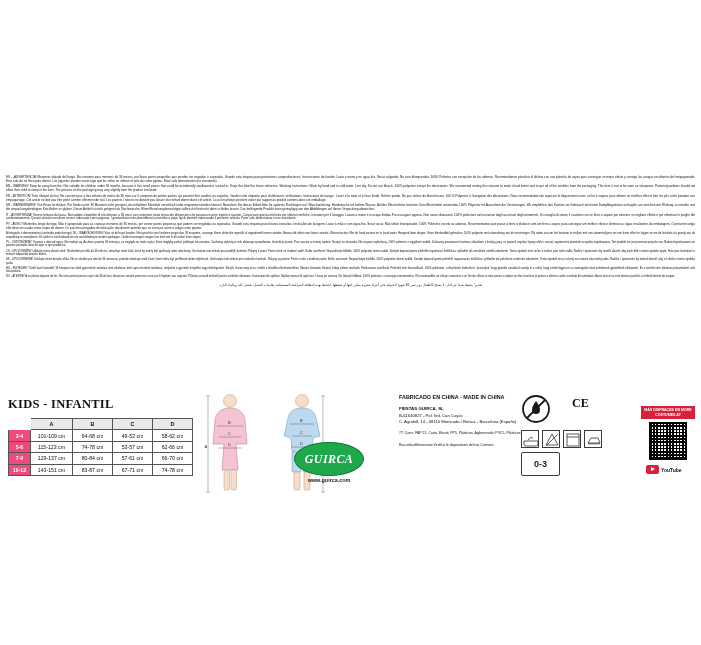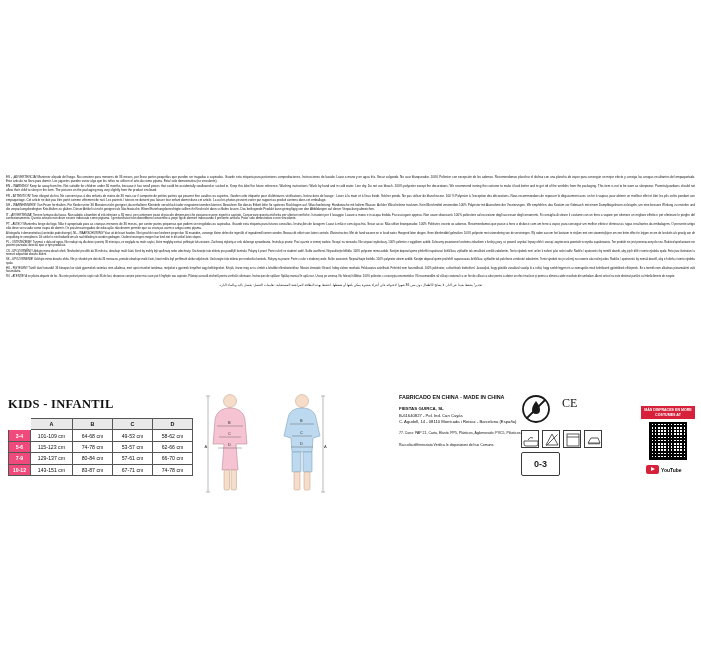--- a/index.html
+++ b/index.html
@@ -155,22 +155,22 @@
   .maker .line4 { font-size: 4.2px; color: #111; margin-top: 1.5px; }
   .maker .line6 { font-size: 3.5px; color: #111; margin-top: 7px; line-height: 1.35; }
 
   
   .icons {
     position: absolute;
     left: 518px; top: 14px;
     width: 74px; height: 90px;
   }
   .icons .ce {
-    position: absolute; left: 44px; top: 4px;
-    font-size: 12px; font-weight: normal; color: #111;
+    position: absolute; left: 54px; top: 4px;
+    font-size: 12px; font-weight: bold; color: #111;
     font-family: "Liberation Serif", serif;
   }
   .no-fire {
     position: absolute; left: 3px; top: 2px;
     width: 30px; height: 30px;
   }
   .boxrow {
     position: absolute; left: 3px; top: 38px;
     display: flex; gap: 3px;
   }
@@ -332,20 +332,25 @@
         <text class="diml" x="48" y="56">A</text>
         <line class="dimline" x1="14" y1="32" x2="38" y2="32"></line>
         <text class="diml" x="24" y="30">B</text>
         <line class="dimline" x1="16" y1="44" x2="36" y2="44"></line>
         <text class="diml" x="24" y="42">C</text>
         <line class="dimline" x1="15" y1="55" x2="37" y2="55"></line>
         <text class="diml" x="24" y="53">D</text>
       </svg>
     </div>
 
+    <div class="logo">
+      <div class="oval"></div>
+      <div class="brand">GUIRCA</div>
+      <div class="tag">www.guirca.com</div>
+    </div>
 
     <div class="maker">
       <div class="line1">FABRICADO EN CHINA - MADE IN CHINA</div>
       <div class="line2">FIESTAS GUIRCA, SL</div>
       <div class="line3">B-61640827 - Pol. Ind. Can Cuyás</div>
       <div class="line4">C. Agudell, 14 - 08110 Montcada i Reixac - Barcelona (España)</div>
       <div class="line6">77. Cans: PAP 21, Carta, Elastic PP5, Plásticos, Aglomerado: PVC5, Plásticos.</div>
       <div class="line6">Raccolta differenziata Verifica le disposizioni del tuo Comune.</div>
     </div>
 

